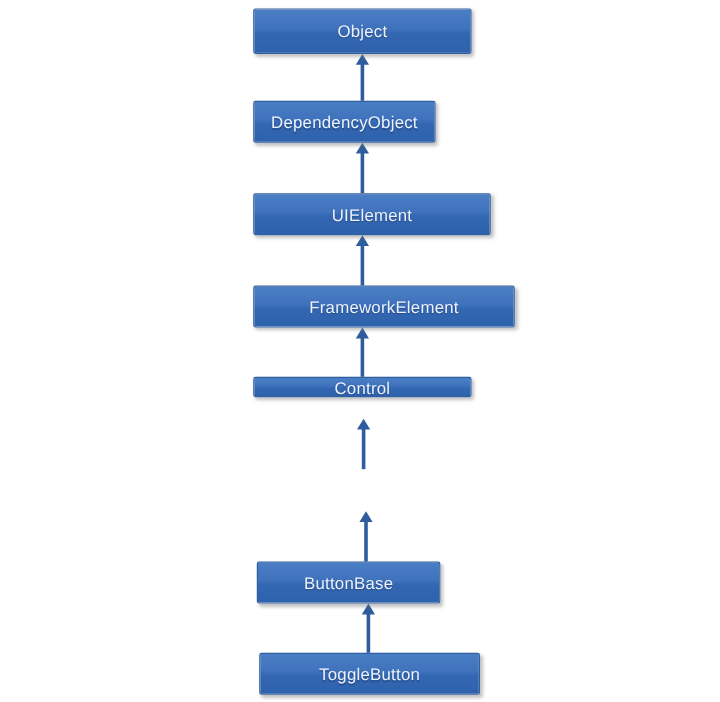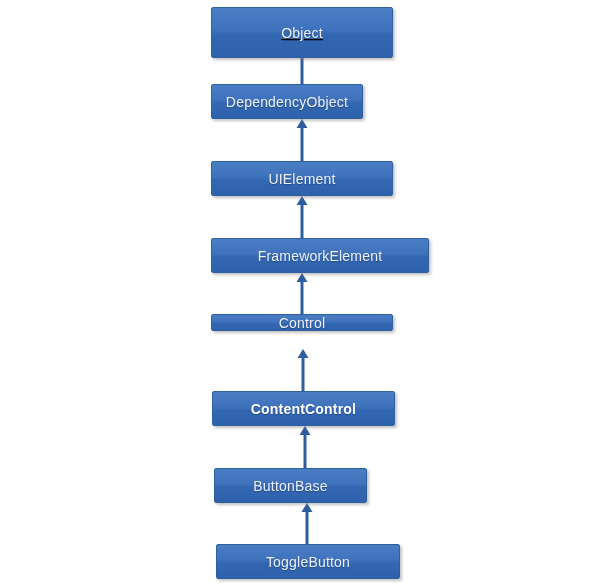--- a/index.html
+++ b/index.html
@@ -86,37 +86,34 @@
         <line x1="7" y1="42" x2="7" y2="8" stroke="#2e5c9e" stroke-width="3"></line>
         <polygon points="7,0 1.5,9 12.5,9" fill="#2e5c9e"></polygon>
       </svg>
     </div>
     <div class="edge" style="left: 300px; top: 503px; width: 14px; height: 41px;">
       <svg width="14" height="41" viewBox="0 0 14 41">
         <line x1="7" y1="41" x2="7" y2="8" stroke="#2e5c9e" stroke-width="3"></line>
         <polygon points="7,0 1.5,9 12.5,9" fill="#2e5c9e"></polygon>
       </svg>
     </div>
-    <div class="node" style="left: 211px; top: 7px; width: 182px; height: 51px; text-decoration: underline;">
+    <div class="node" style="left: 211px; top: 7px; width: 182px; height: 38px;">
       <span class="node-label">Object</span>
     </div>
     <div class="node" style="left: 211px; top: 84px; width: 152px; height: 35px;">
       <span class="node-label">DependencyObject</span>
     </div>
-    <div class="node" style="left: 211px; top: 161px; width: 182px; height: 35px;">
+    <div class="node" style="left: 211px; top: 161px; width: 198px; height: 35px;">
       <span class="node-label">UIElement</span>
     </div>
     <div class="node" style="left: 211px; top: 238px; width: 218px; height: 35px;">
       <span class="node-label">FrameworkElement</span>
     </div>
     <div class="node" style="left: 211px; top: 314px; width: 182px; height: 17px;">
       <span class="node-label">Control</span>
-    </div>
-    <div class="node" style="left: 212px; top: 391px; width: 183px; height: 35px;">
-      <span class="node-label bold">ContentControl</span>
     </div>
     <div class="node" style="left: 214px; top: 468px; width: 153px; height: 35px;">
       <span class="node-label">ButtonBase</span>
     </div>
     <div class="node" style="left: 216px; top: 544px; width: 184px; height: 35px; justify-content: center;">
       <span class="node-label">ToggleButton</span>
     </div>
   </div>
 
 </body></html>

